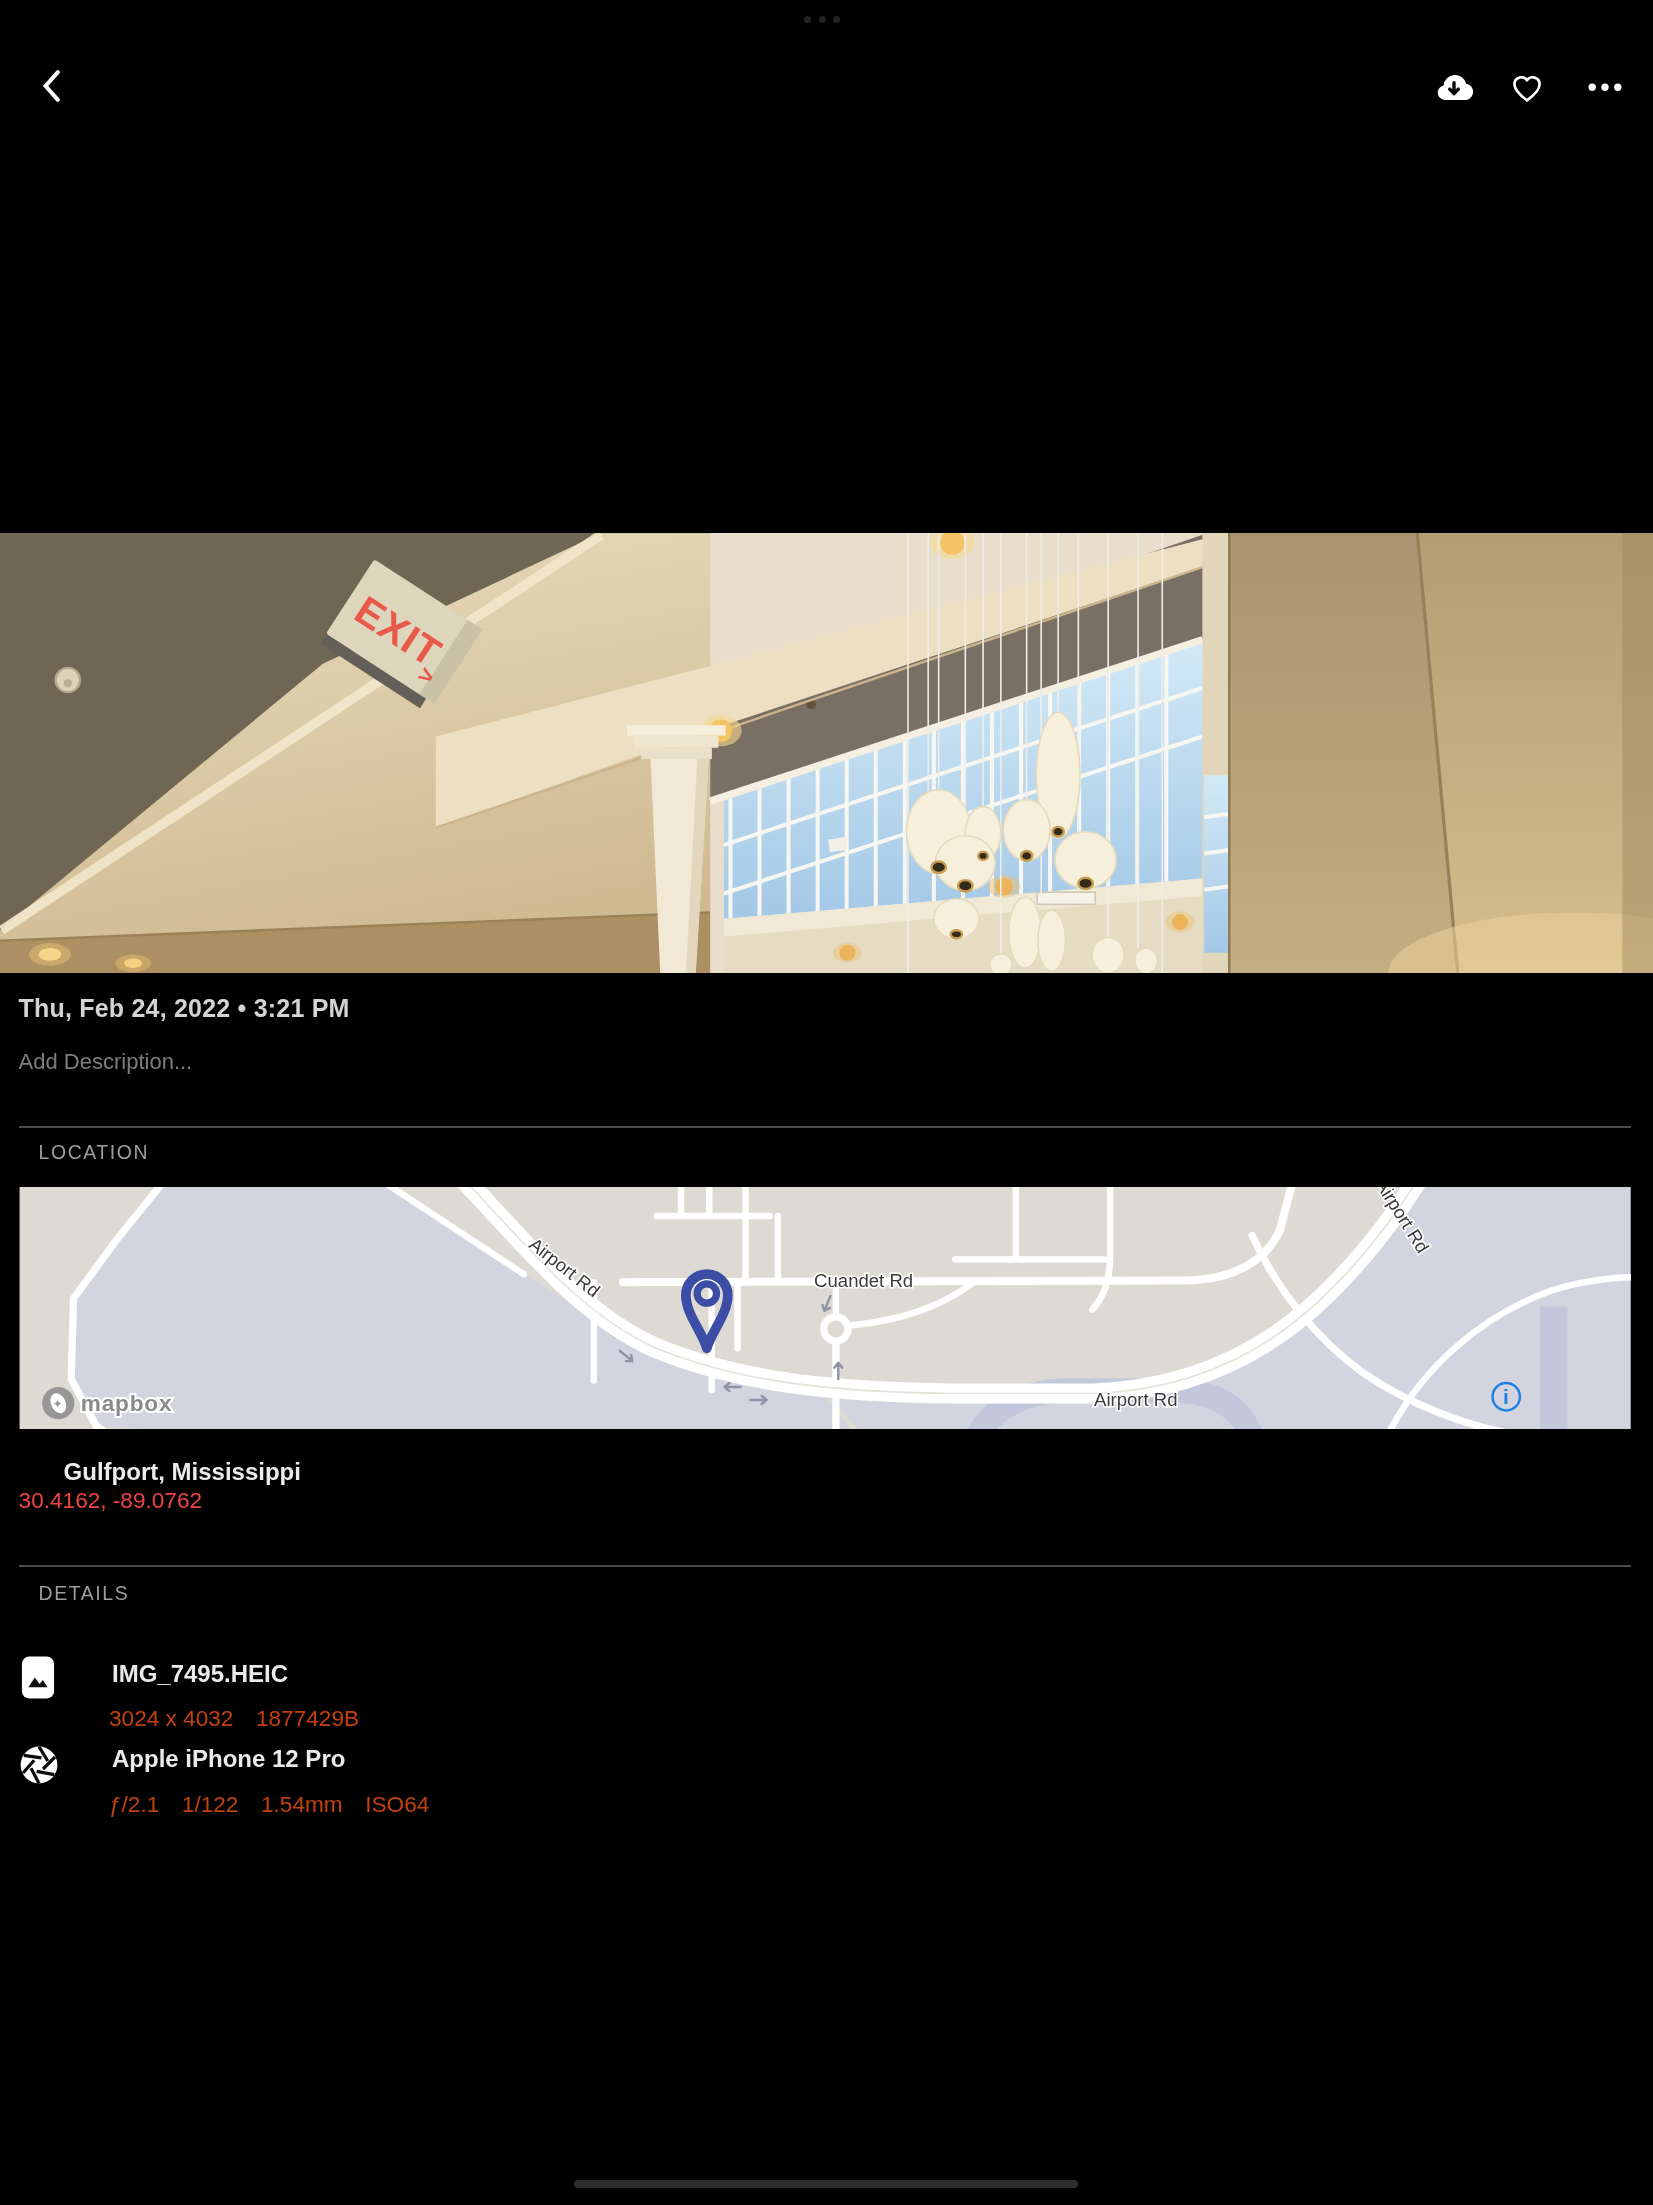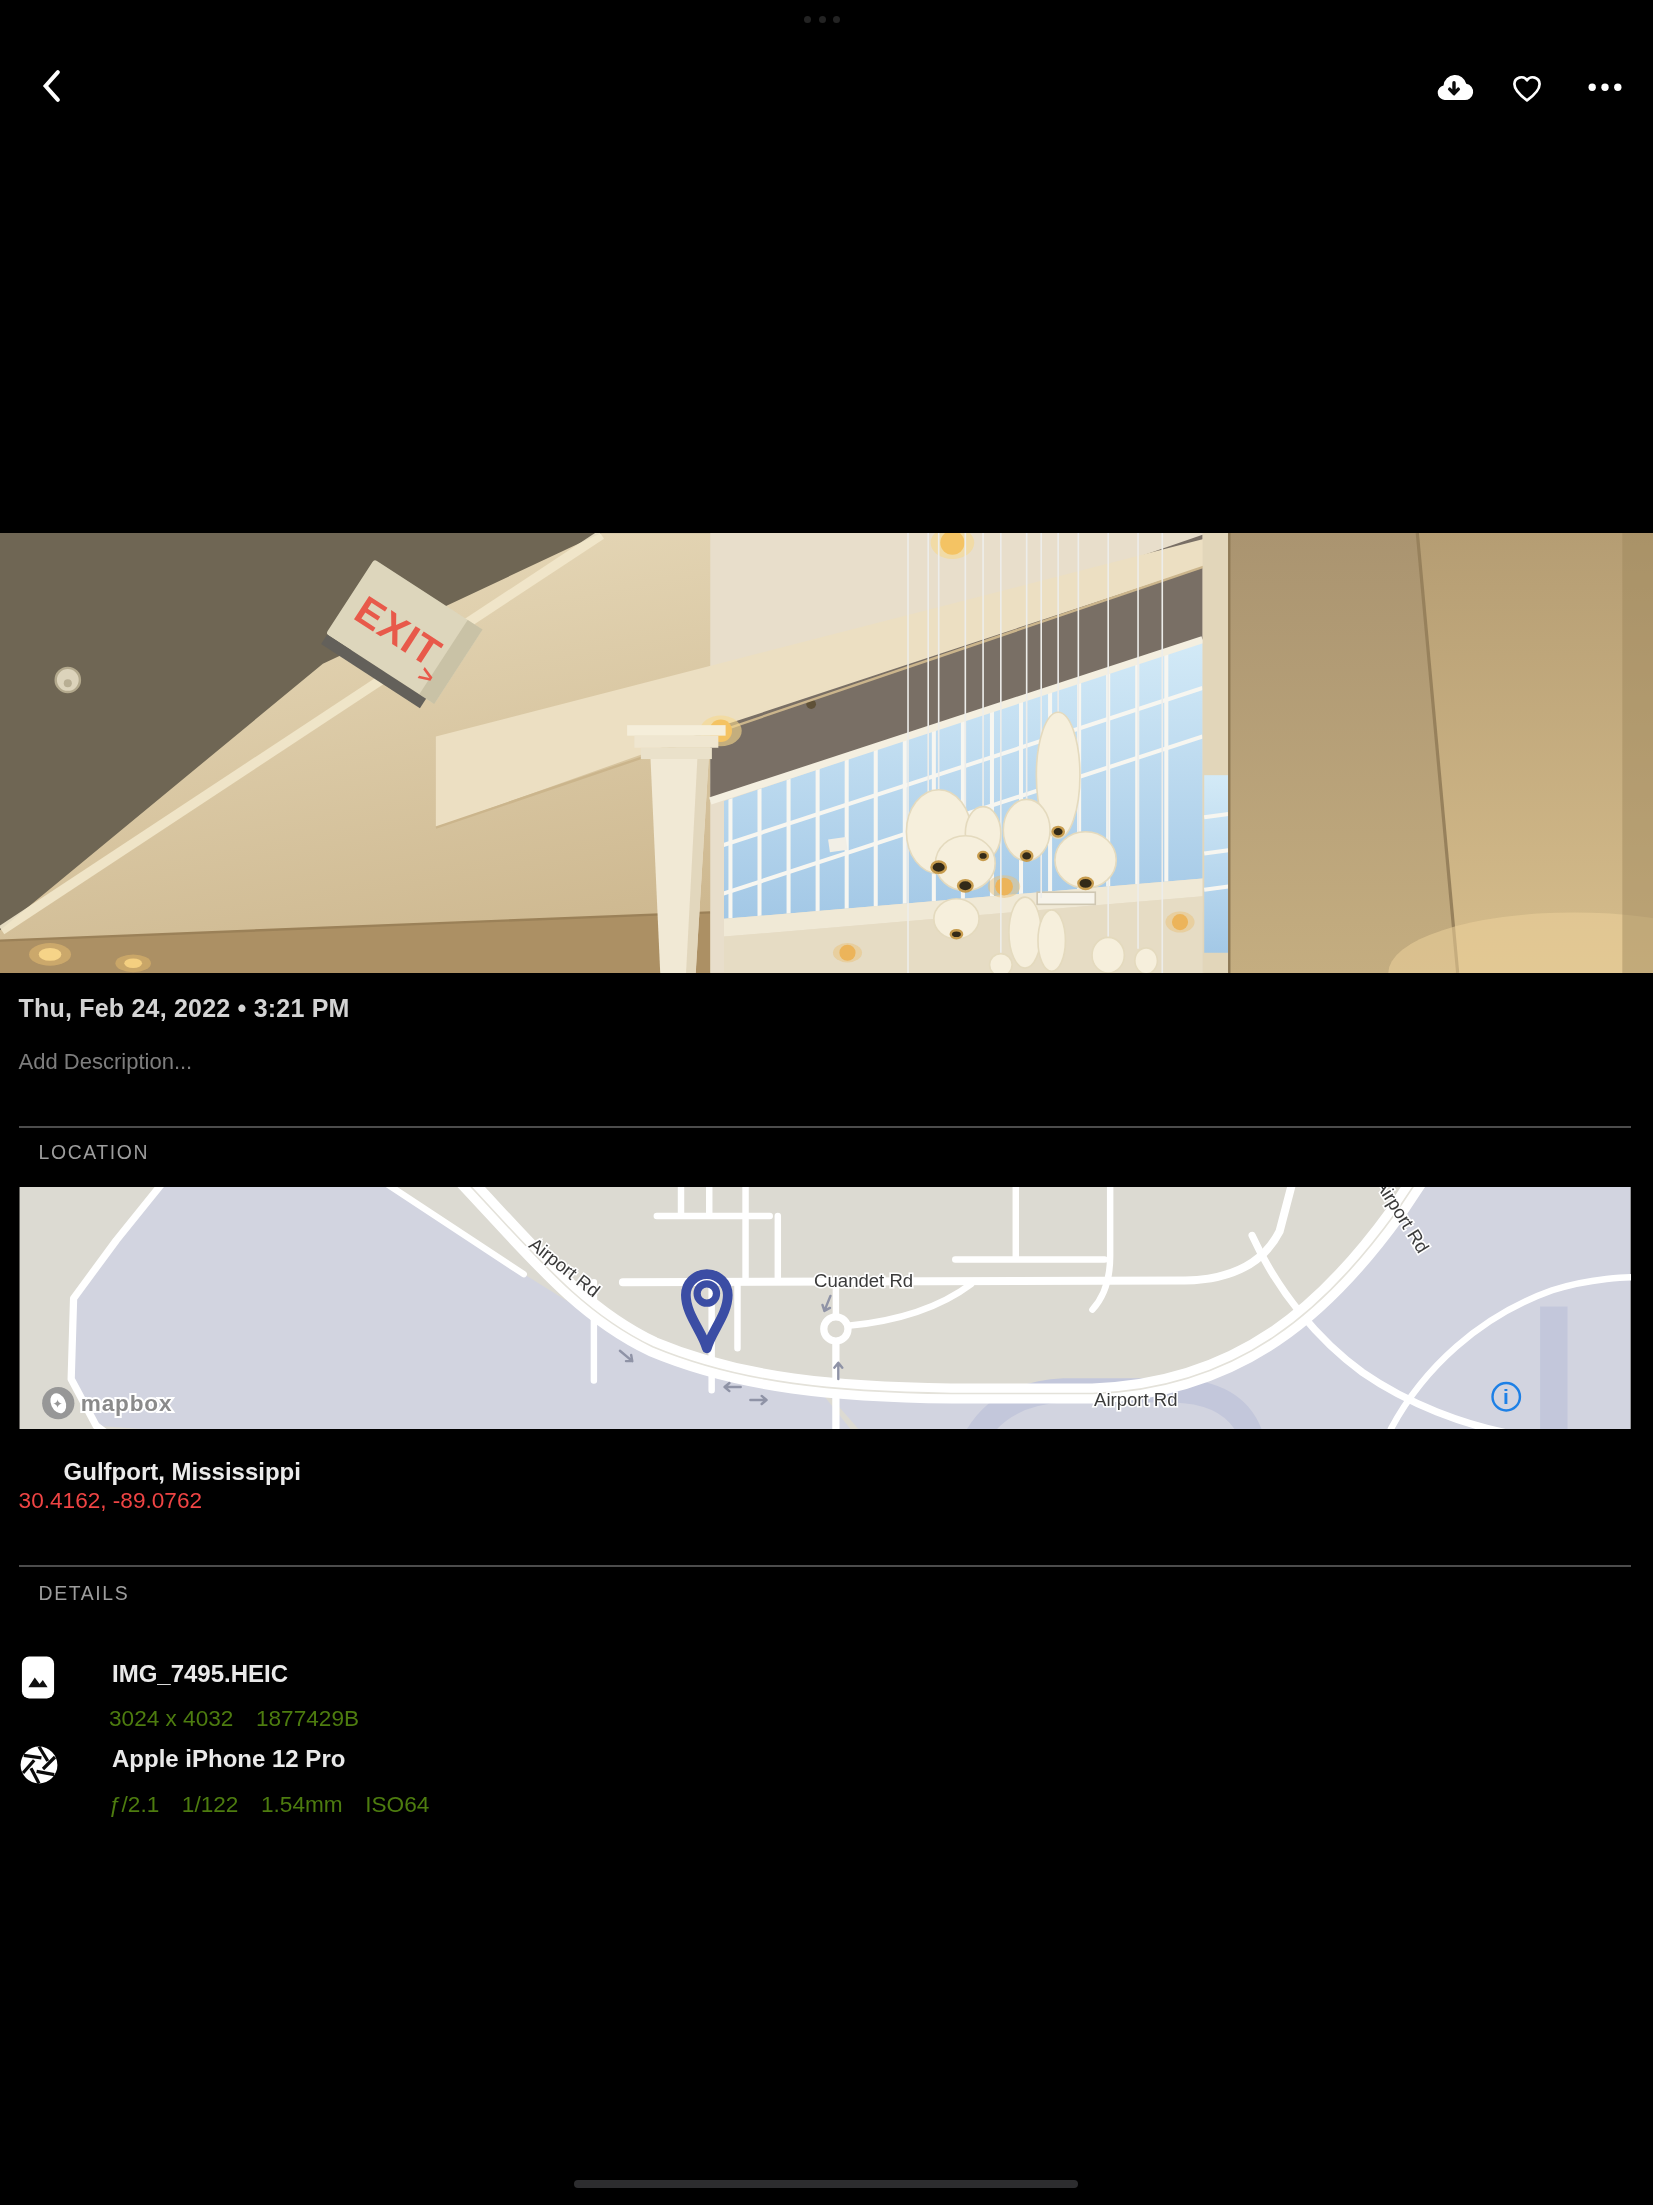--- a/index.html
+++ b/index.html
@@ -11,21 +11,21 @@
   .mdots{position:absolute;top:16px;left:804px;display:flex;gap:7.3px;}
   .mdots span{width:7.3px;height:7.3px;border-radius:50%;background:#232323;display:block;}
   
   .datetime{left:18.6px;top:994px;font-size:25px;font-weight:600;color:#d3d3d3;letter-spacing:0.2px;}
   .desc{left:18.6px;top:1049px;font-size:22px;color:#7d7d7d;cursor:text;}
   .divider{left:18.6px;width:1612px;height:1.6px;background:#4c4c4c;}
   .sechdr{left:18.6px;font-size:19.4px;color:#9d9d9d;letter-spacing:1.6px;margin-left:20px;}
   .place{left:18.6px;top:1458px;font-size:24px;font-weight:600;color:#ebebeb;margin-left:45px;}
   .coords{left:18.6px;top:1488px;font-size:22.6px;color:#ef4444;}
   .rowname{left:112px;font-size:24px;font-weight:600;color:#e9e9e9;}
-  .rowmeta{left:109px;font-size:22.6px;color:#4d7c0f;}
+  .rowmeta{left:109px;font-size:22.6px;color:#c2410c;}
   .rowmeta span{margin-right:22.6px;}
   .homebar{left:574px;top:2180px;width:504px;height:8px;border-radius:4.8px;background:#2d2d2f;cursor:grab;}
   svg text{font-family:"Liberation Sans",sans-serif;}
   .maplabel{fill:#3b3b3b;stroke:#ffffff;stroke-width:4px;paint-order:stroke;font-size:23px;}
 </style>
 </head>
 <body>
 
 <div class="mdots">
   <span></span>

